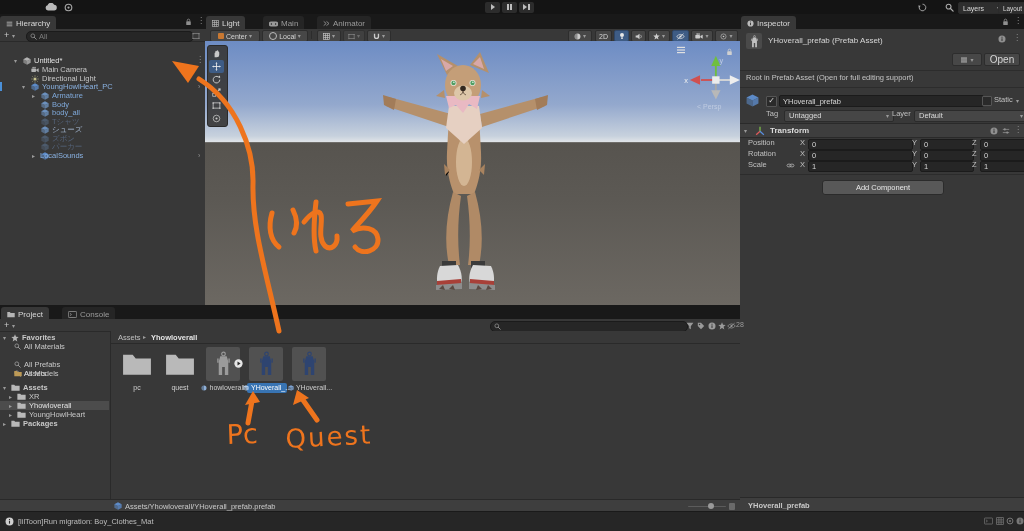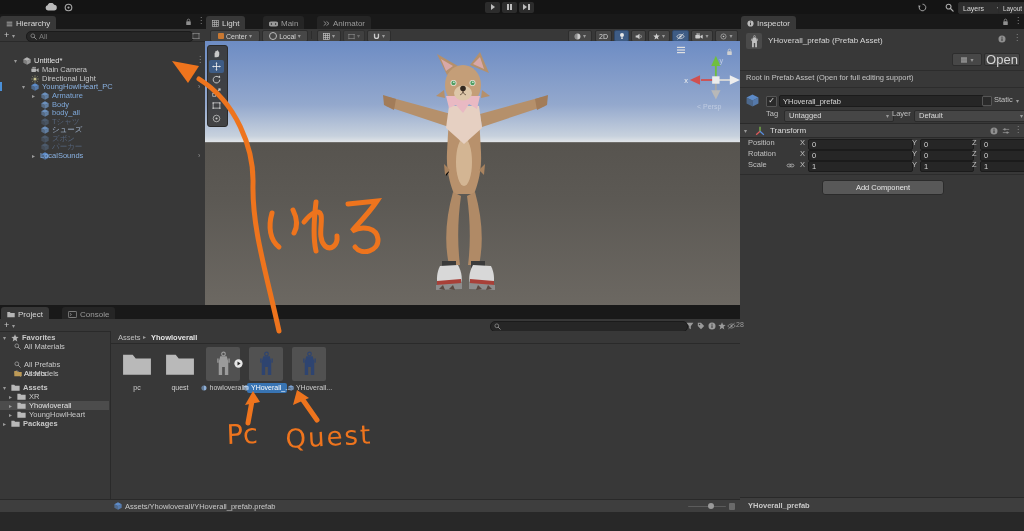--- a/index.html
+++ b/index.html
@@ -617,21 +617,21 @@
       </svg>
   <span class="kebab abs" style="left:273px;top:20px">⋮</span>
 
   <div class="btn" style="left:212px;top:39px;width:28px;height:11px">
     <svg class="if" style="width:8px;height:6px;color:#ccc">
           <use href="#s-hamburger"></use>
         </svg>
         <span class="car">▾</span>
   </div>
   <div class="btn" style="left:244px;top:39px;width:34px;height:11px">
-    <span style="font-size:13px">Open</span>
+    <span style="font-size:10px">Open</span>
   </div>
 
   <div class="abs" style="left:0;top:56px;width:284px;height:1px;background:#2c2c2c"></div>
   <span class="lbl" style="left:6px;top:59px;color:#c4c4c4">Root in Prefab Asset (Open for full editing support)</span>
   <div class="abs" style="left:0;top:73px;width:284px;height:1px;background:#2c2c2c"></div>
 
   <svg class="i" style="left:6px;top:80px;width:13px;height:13px;color:#5f8fd0">
         <use href="#s-cube"></use>
       </svg>
   <div class="abs" style="left:26px;top:82px;width:9px;height:9px;background:#2a2a2a;border:1px solid #555;border-radius:1px;color:#ddd;font-size:8px;line-height:8px;text-align:center">✓</div>
@@ -651,21 +651,21 @@
   <div class="ddown" style="left:174px;top:95.5px;width:104px;height:10px">
     <span>Default</span>
         <span class="car">▾</span>
   </div>
 
   <div class="abs" style="left:0;top:109px;width:284px;height:13px;background:#3e3e3e;border-top:1px solid #2a2a2a;border-bottom:1px solid #2a2a2a">
     <span class="car abs" style="left:4px;top:3.5px">▾</span>
     <svg class="i" style="left:15px;top:1.5px;width:10px;height:10px">
           <use href="#s-axes"></use>
         </svg>
-    <span class="abs" style="left:30px;top:2px;font-size:8px;font-weight:normal;color:#dcdcdc">Transform</span>
+    <span class="abs" style="left:30px;top:2px;font-size:8px;font-weight:bold;color:#dcdcdc">Transform</span>
     <svg class="i" style="left:250px;top:2.5px;width:8px;height:8px;color:#8f8f8f">
           <use href="#s-info"></use>
         </svg>
     <svg class="i" style="left:262px;top:2.5px;width:8px;height:8px;color:#8f8f8f">
           <use href="#s-sliders"></use>
         </svg>
     <span class="kebab abs" style="left:274px;top:2px">⋮</span>
   </div>
 
   <span class="lbl" style="left:8px;top:124px">Position</span>
@@ -906,20 +906,38 @@
     <svg class="i" style="left:114px;top:2px;width:8px;height:8px;color:#5f8fd0">
           <use href="#s-cube"></use>
         </svg>
     <span class="abs" style="left:125px;top:1.5px;font-size:7.5px;color:#c8c8c8">Assets/Yhowloverall/YHoverall_prefab.prefab</span>
     <div class="abs" style="left:688px;top:5.5px;width:38px;height:1.5px;background:#5c5c5c;border-radius:1px"></div>
     <div class="abs" style="left:708px;top:3px;width:6px;height:6px;background:#9a9a9a;border-radius:50%"></div>
     <div class="abs" style="left:729px;top:2.5px;width:6px;height:7px;background:#6a6a6a;border-radius:1px"></div>
   </div>
 </div>
 
+<div class="abs" style="left:0;top:511px;width:1024px;height:20px;background:#262626;border-top:1px solid #1a1a1a">
+  <svg class="i" style="left:5px;top:5px;width:9px;height:9px;color:#cfcfcf">
+        <use href="#s-info"></use>
+      </svg>
+  <span class="abs" style="left:18px;top:5px;font-size:7.5px;color:#bdbdbd;white-space:nowrap">[lilToon]Run migration: Boy_Clothes_Mat</span>
+  <svg class="i" style="left:984px;top:5px;width:9px;height:8px;color:#777">
+        <use href="#s-console"></use>
+      </svg>
+  <svg class="i" style="left:996px;top:5px;width:8px;height:8px;color:#777">
+        <use href="#s-grid"></use>
+      </svg>
+  <svg class="i" style="left:1006px;top:5px;width:8px;height:8px;color:#777">
+        <use href="#s-gear"></use>
+      </svg>
+  <svg class="i" style="left:1016px;top:5px;width:8px;height:8px;color:#777">
+        <use href="#s-info"></use>
+      </svg>
+</div>
 
 <svg class="annot" viewBox="0 0 1024 531">
   <g stroke="#ee741d" stroke-width="5" fill="none" stroke-linecap="round">
     <path d="M279,331 C266,272 252,228 253,184 C254,148 236,102 199,79"></path>
     <path d="M248,423 L252,401"></path>
     <path d="M317,420 L303,400"></path>
     <path d="M272,213 C268,227 270,240 279,247"></path>
     <path d="M293,210 C297,218 298,226 294,233"></path>
     <path d="M316,202 C314,219 313,238 316,251"></path>
     <path d="M304,222 C312,212 319,209 321,215 C323,222 317,238 325,246 C331,251 338,245 337,236"></path>

